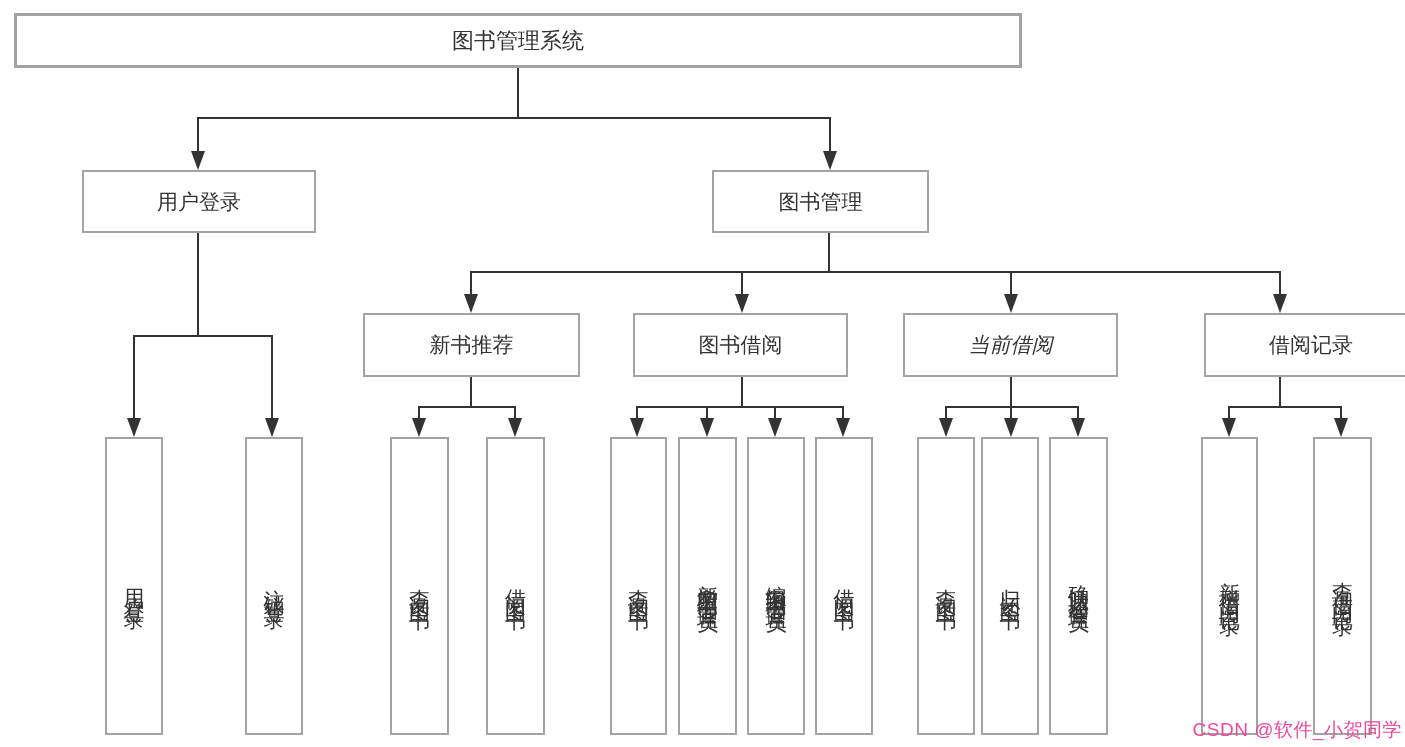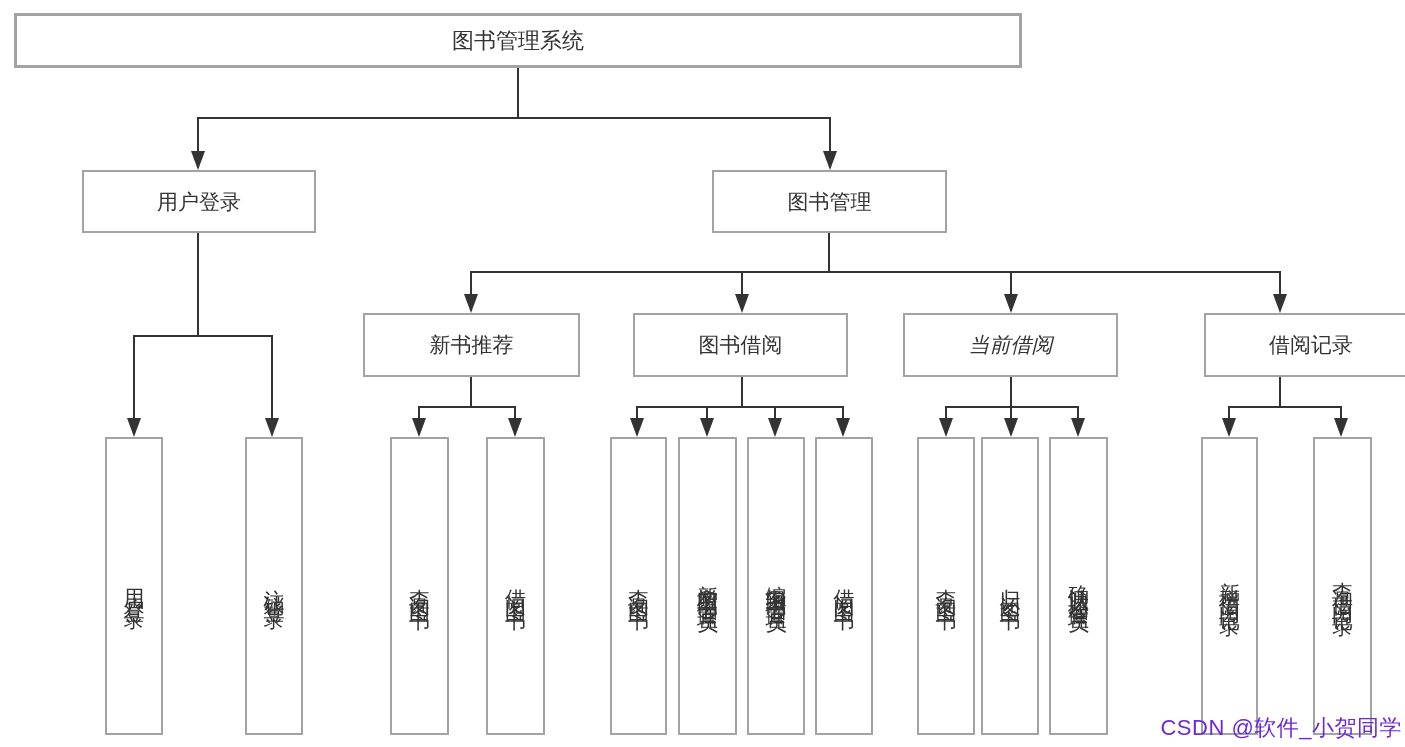--- a/index.html
+++ b/index.html
@@ -45,22 +45,22 @@
     line-height: 1.15;
     font-size: 21px;
   }
   .vbox.long span {
     letter-spacing: 4px;
   }
   .watermark {
     position: absolute;
     right: 3px;
     bottom: 4px;
-    color: #6d28d9;
-    font-size: 22px;
+    color: #ec4899;
+    font-size: 19px;
     letter-spacing: 0.5px;
     z-index: 3;
     white-space: nowrap;
   }
 </style>
 </head>
 <body>
 
 <div class="canvas">
 
@@ -97,21 +97,21 @@
     </g>
   </svg>
 
   <div class="box root" style="left:14px; top:13px; width:1008px; height:55px;">
     <span>图书管理系统</span>
   </div>
 
   <div class="box" style="left:82px; top:170px; width:234px; height:63px;">
     <span>用户登录</span>
   </div>
-  <div class="box" style="left:712px; top:170px; width:235px; height:63px;">
+  <div class="box" style="left:712px; top:170px; width:217px; height:63px;">
     <span>图书管理</span>
   </div>
 
   <div class="box" style="left:363px; top:313px; width:217px; height:64px;font-family:Liberation Serif, serif;">
     <span>新书推荐</span>
   </div>
   <div class="box" style="left:633px; top:313px; width:215px; height:64px;">
     <span>图书借阅</span>
   </div>
   <div class="box" style="left:903px; top:313px; width:215px; height:64px;font-style:italic;">

